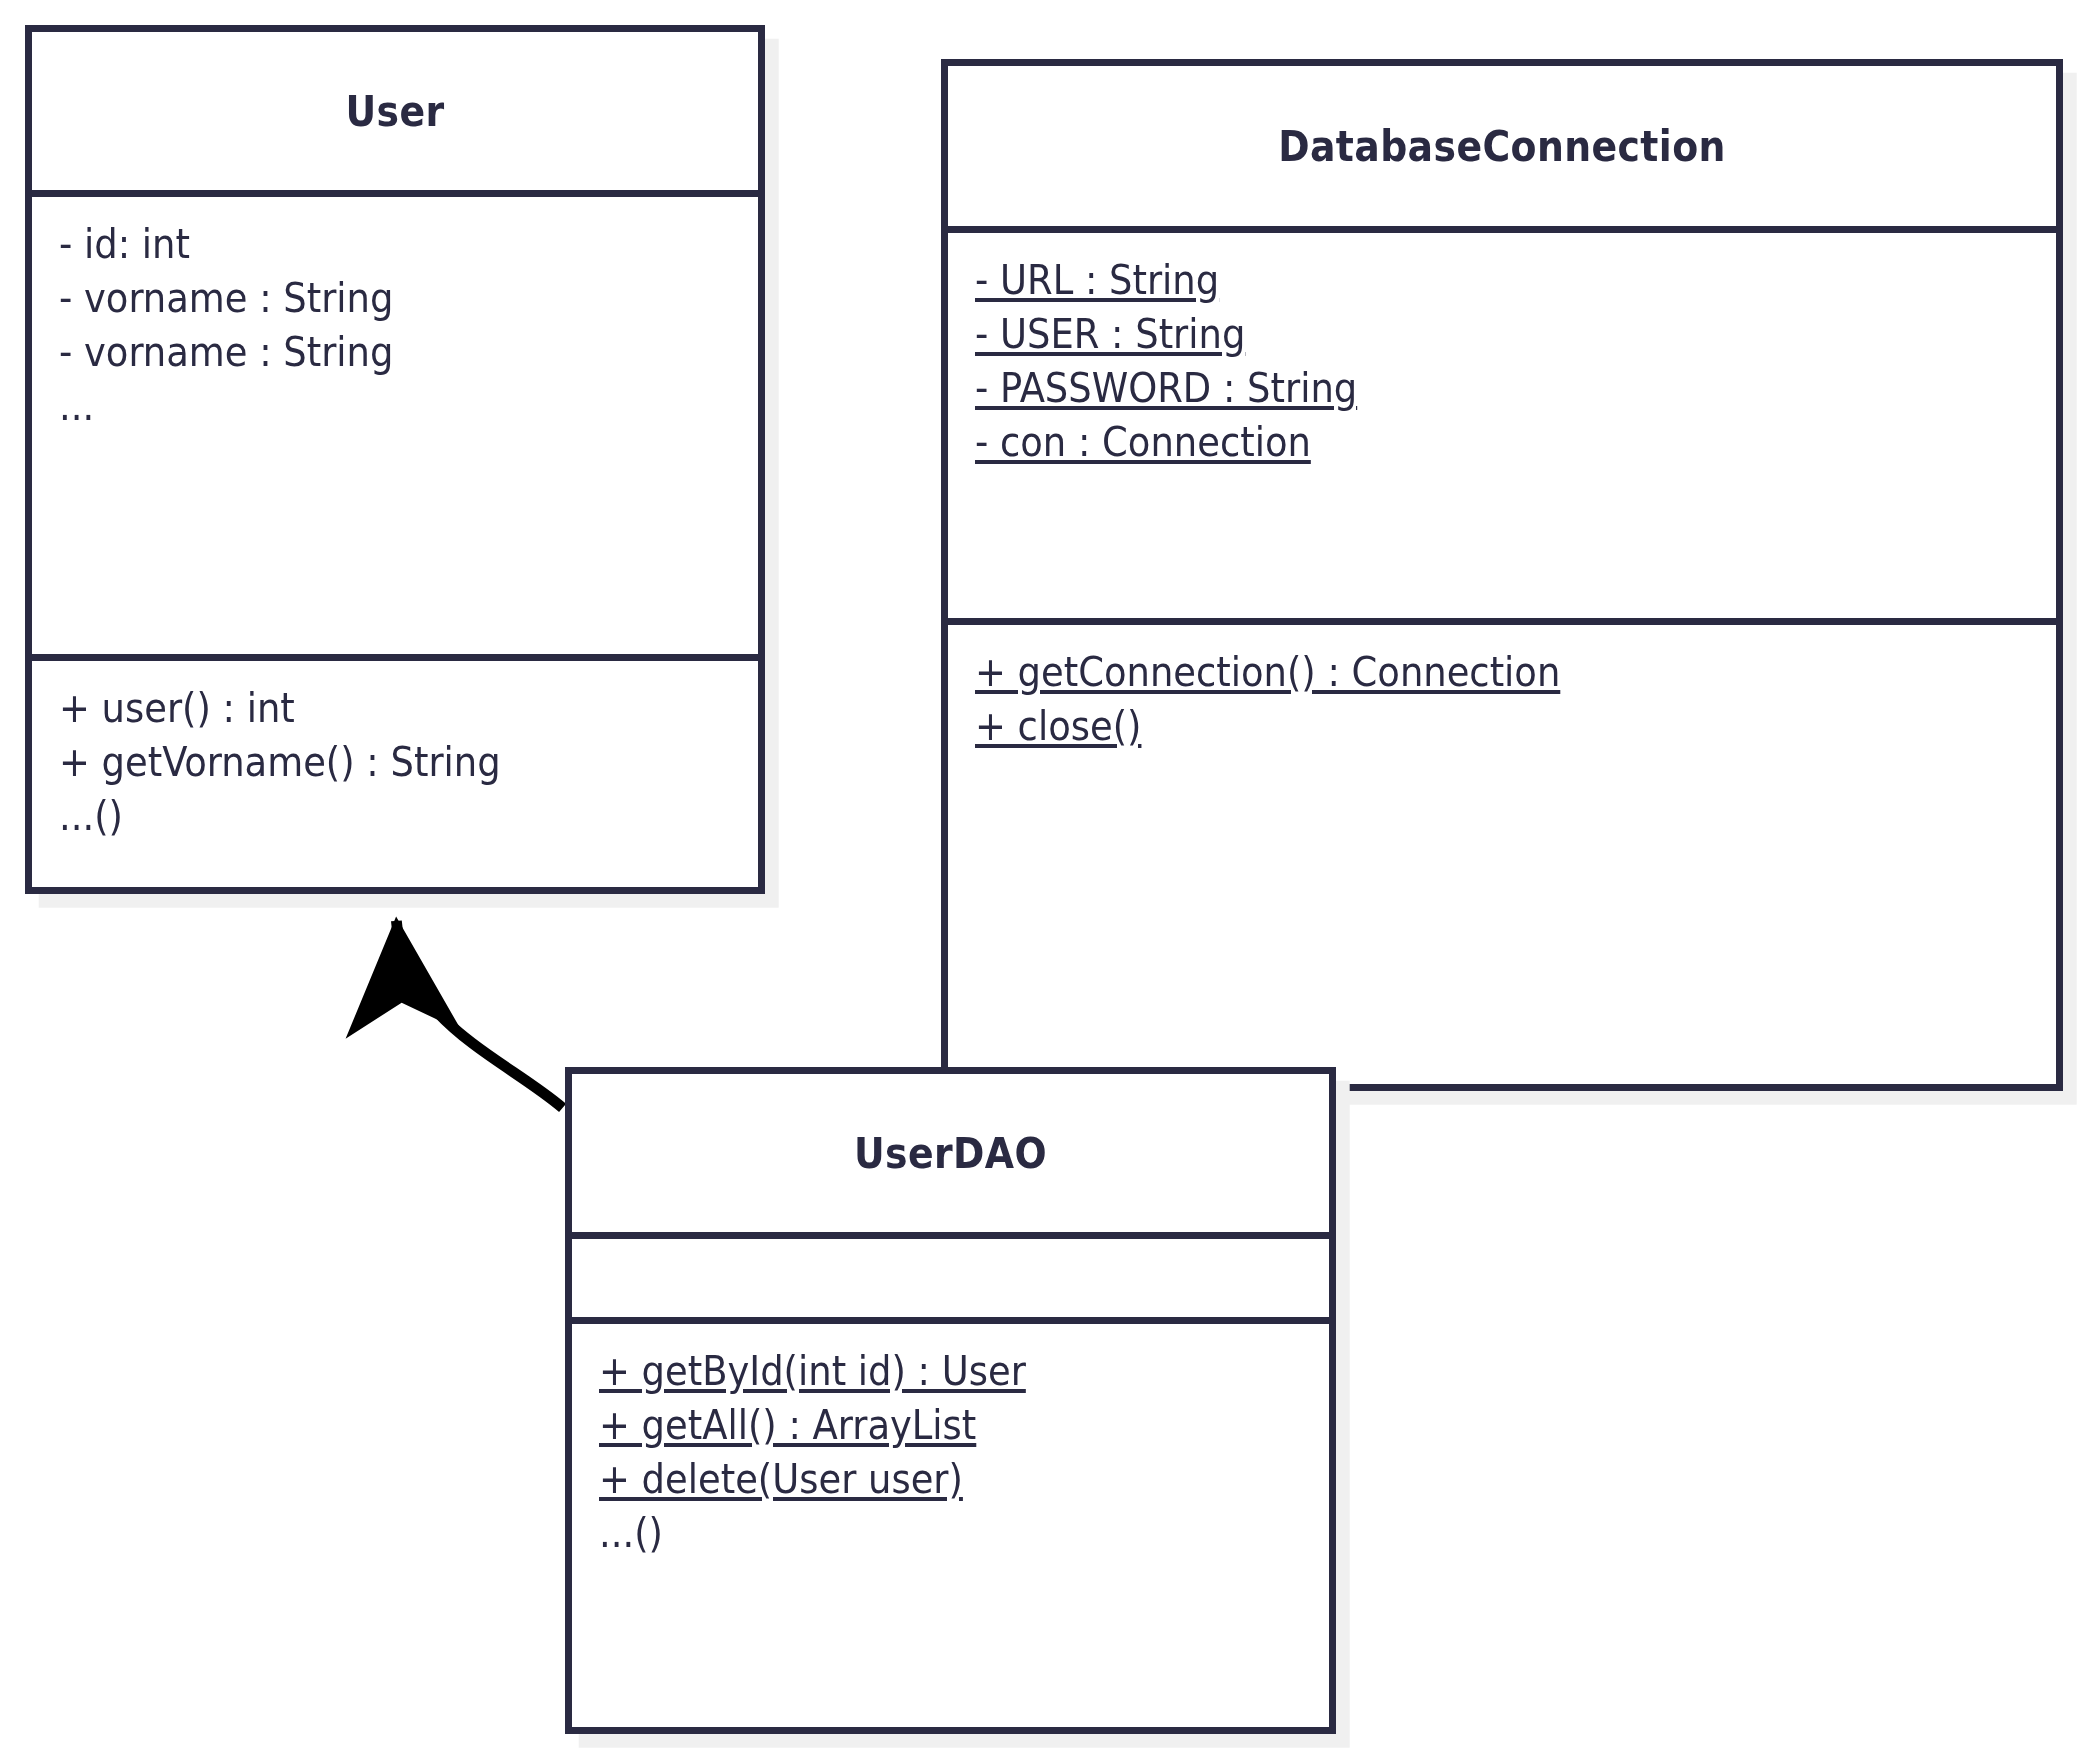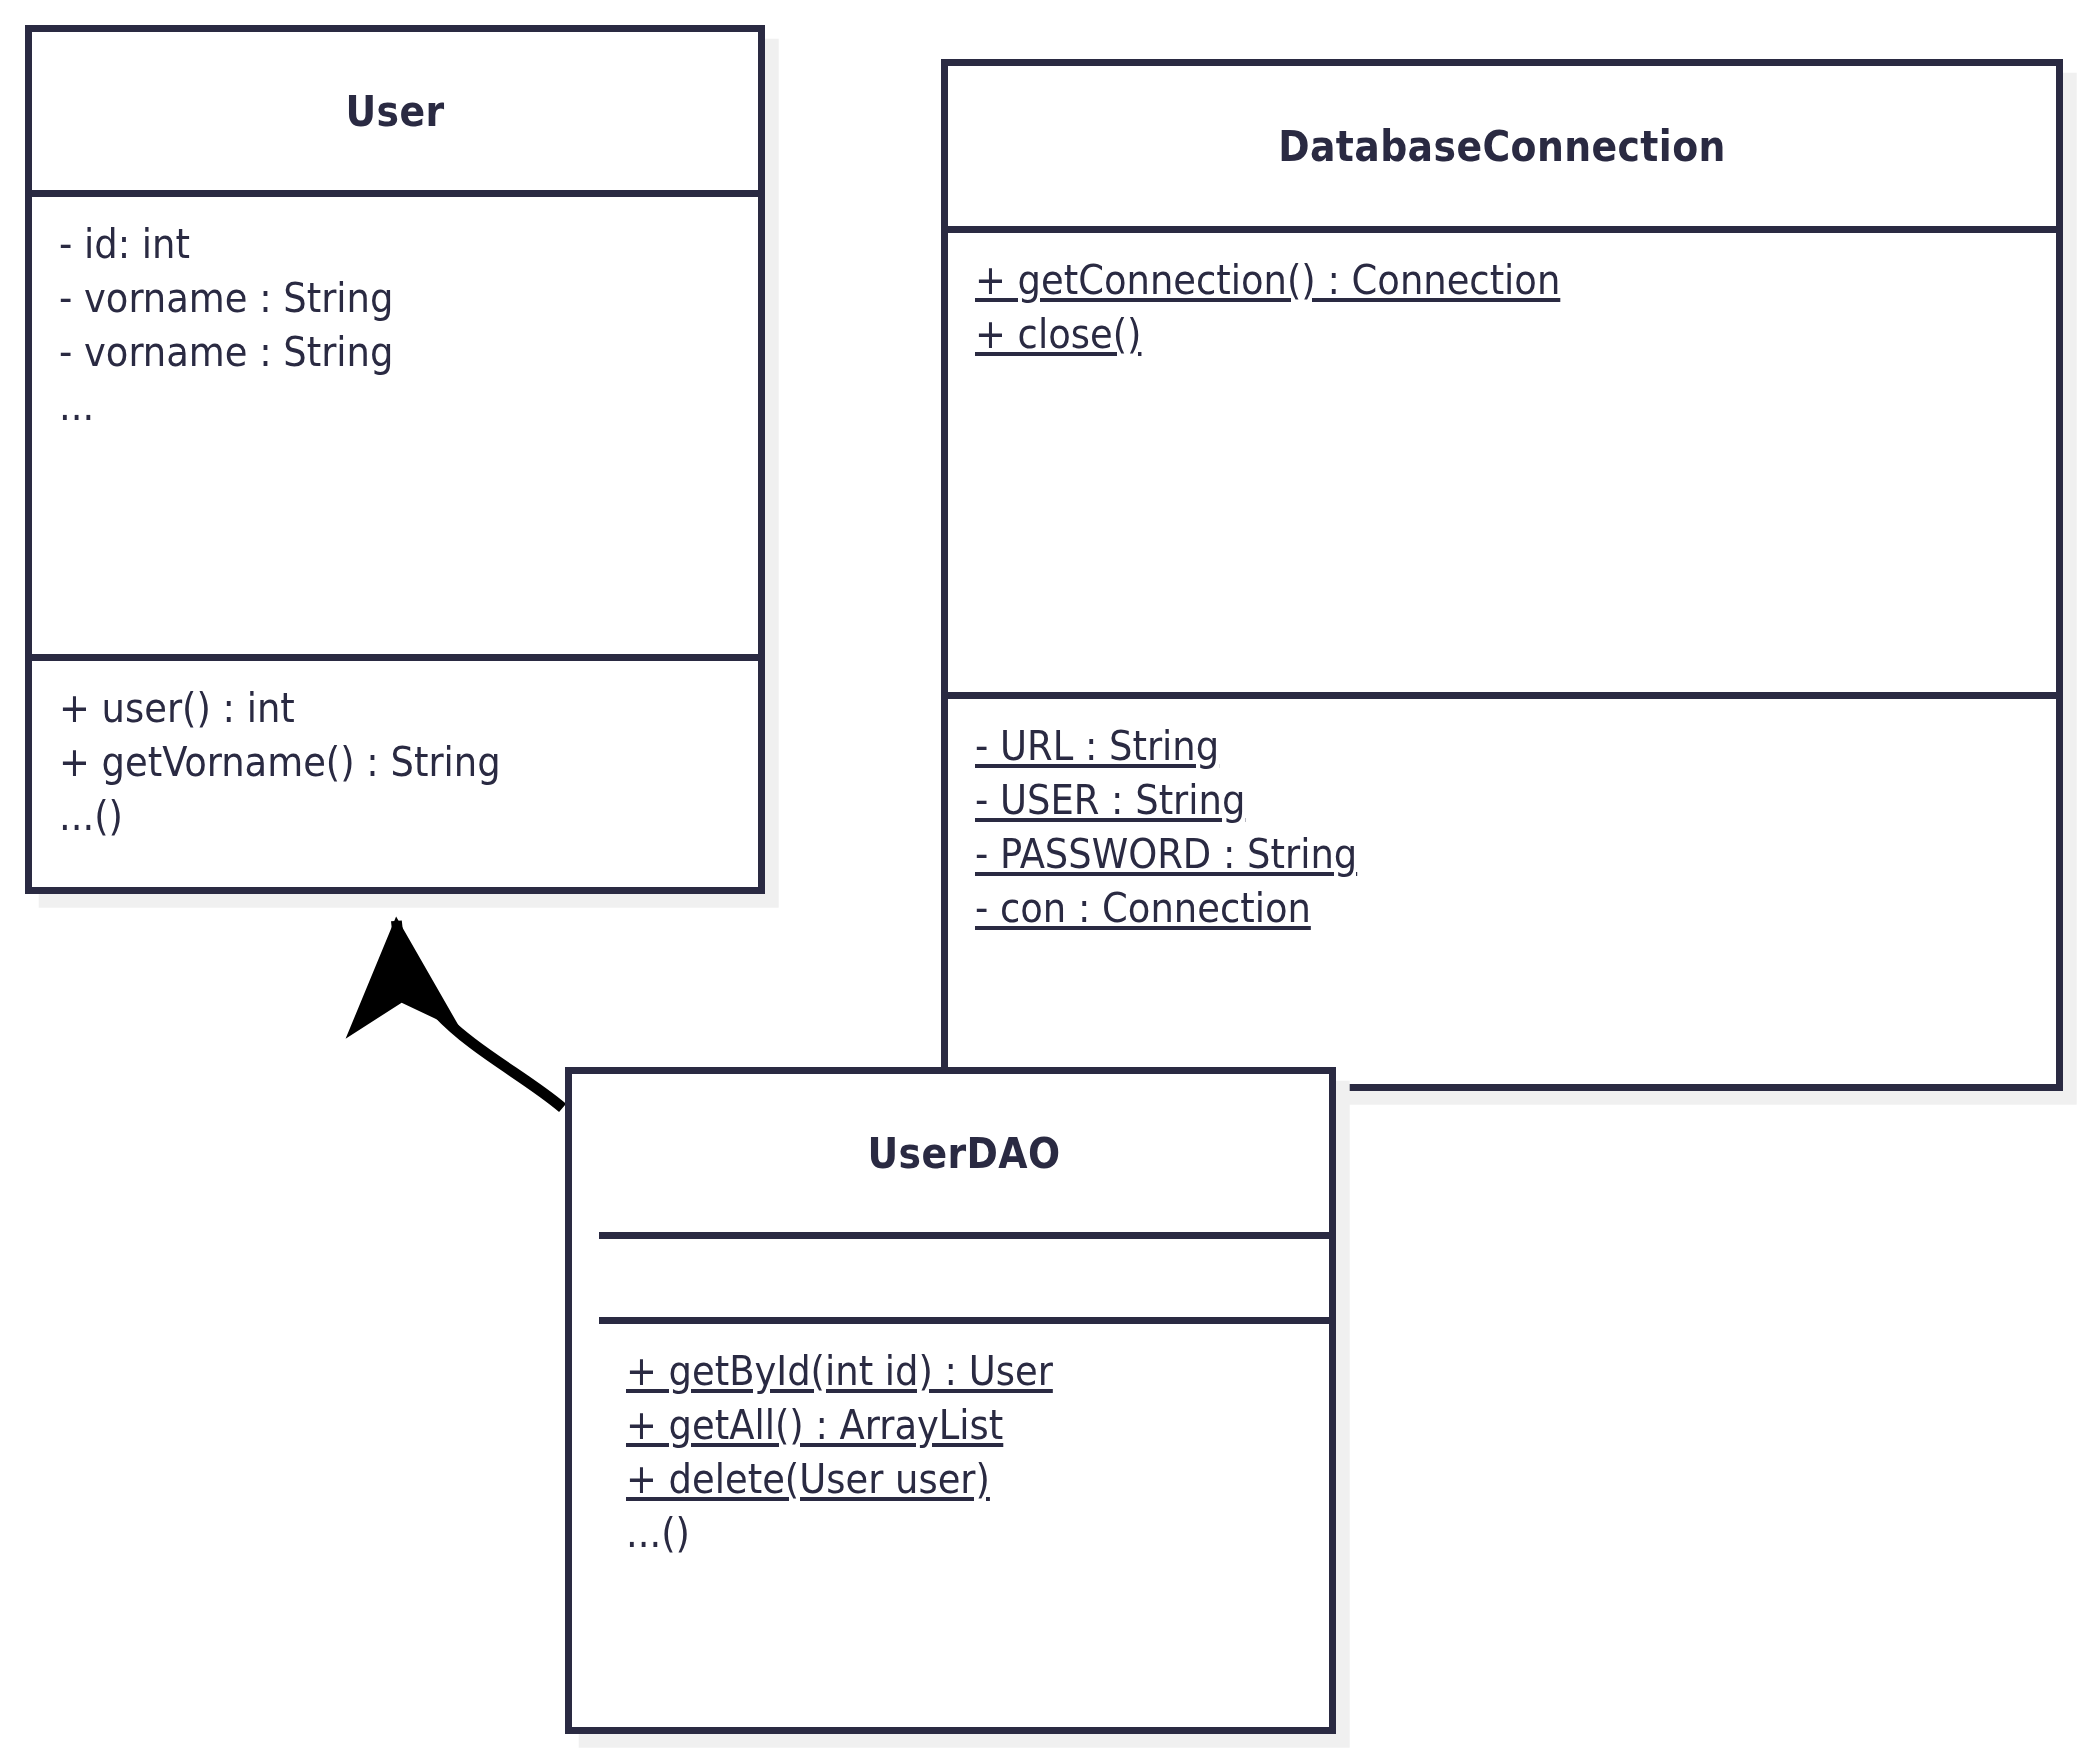--- a/index.html
+++ b/index.html
@@ -119,34 +119,34 @@
       <span class="uml-member">...()</span>
     </div>
   </div>
 
   <div class="uml-class" id="class-databaseconnection" style="left:941px; top:59px; width:1122px; height:1032px;">
 
     <div class="uml-compartment uml-name-compartment" style="height:160px;">
       <span class="uml-class-name">DatabaseConnection</span>
     </div>
 
-    <div class="uml-compartment uml-members" style="flex:1 1 auto;">
-      <span class="uml-member static">+ getConnection() : Connection</span>
-      <span class="uml-member static">+ close()</span>
-    </div>
-
     <div class="uml-compartment uml-members" style="height:392px;">
       <span class="uml-member static">- URL : String</span>
       <span class="uml-member static">- USER : String</span>
       <span class="uml-member static">- PASSWORD : String</span>
       <span class="uml-member static">- con : Connection</span>
     </div>
+
+    <div class="uml-compartment uml-members" style="flex:1 1 auto;">
+      <span class="uml-member static">+ getConnection() : Connection</span>
+      <span class="uml-member static">+ close()</span>
+    </div>
   </div>
 
-  <div class="uml-class" id="class-userdao" style="left:565px; top:1067px; width:771px; height:667px;padding-left:27px;">
+  <div class="uml-class" id="class-userdao" style="left:565px; top:1067px; width:771px; height:667px;">
 
     <div class="uml-compartment uml-name-compartment" style="height:158px;">
       <span class="uml-class-name">UserDAO</span>
     </div>
 
     <div class="uml-compartment uml-members empty" style="height:85px;"></div>
 
     <div class="uml-compartment uml-members" style="flex:1 1 auto;">
       <span class="uml-member static">+ getById(int id) : User</span>
       <span class="uml-member static">+ getAll() : ArrayList</span>

